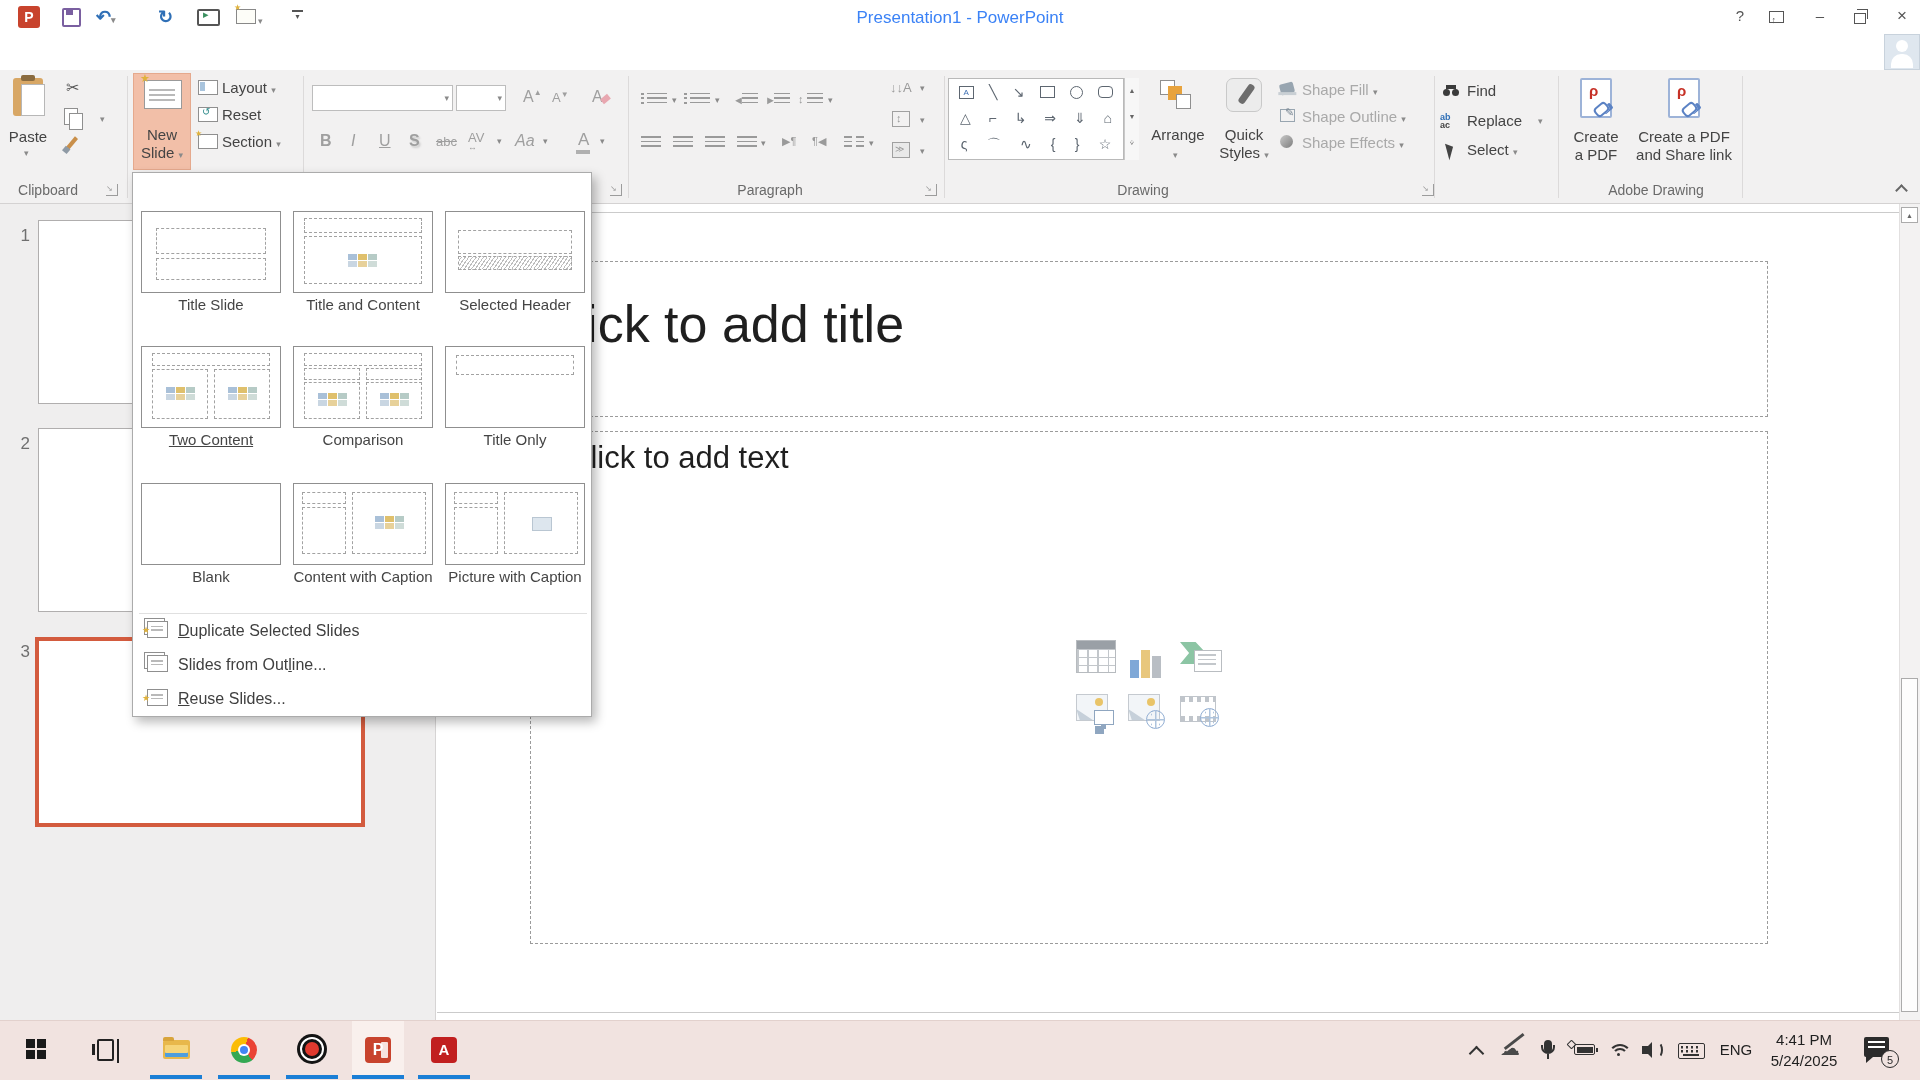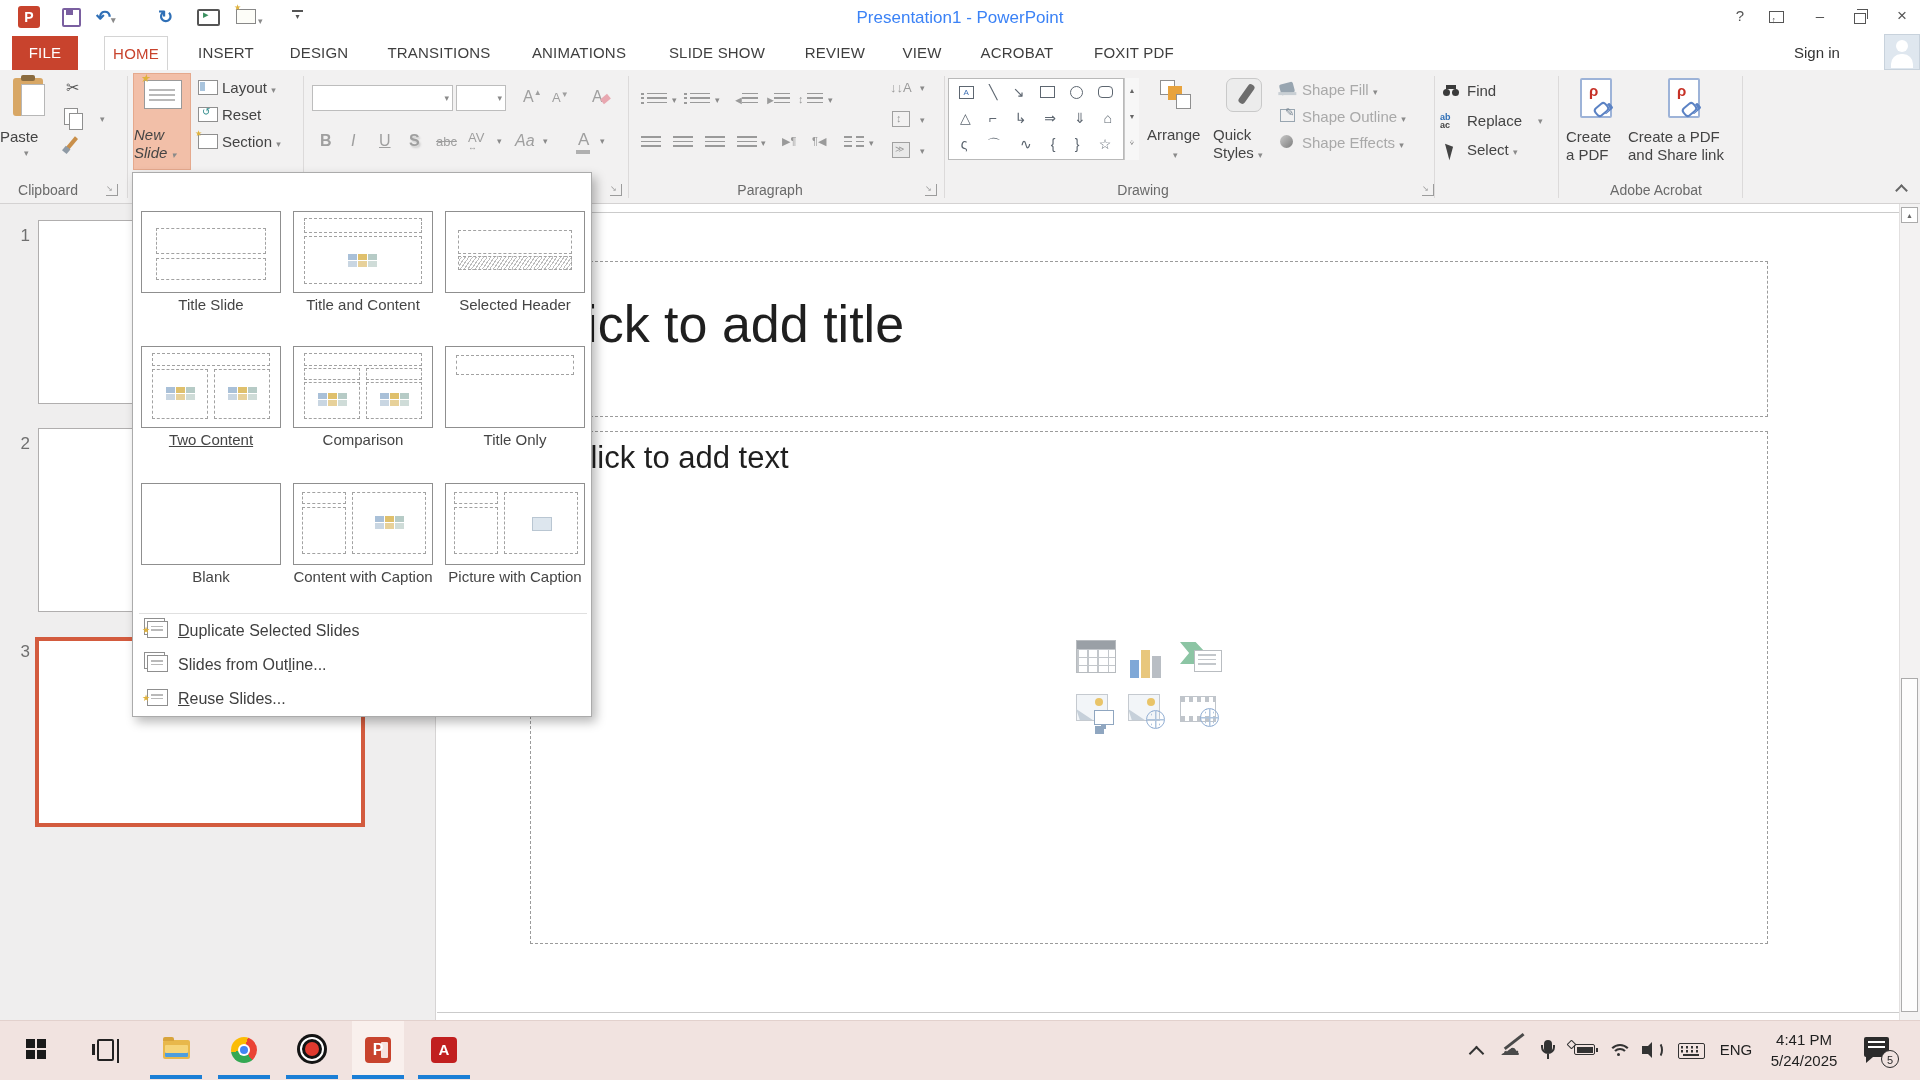--- a/index.html
+++ b/index.html
@@ -30,33 +30,33 @@
   .tab-active{background:#fff;border:1px solid #d4d4d4;border-bottom:none;color:#c8432d;box-sizing:border-box;}
   .signin{position:absolute;top:0;height:34px;line-height:34px;font-size:15px;color:#333;}
   .avatar{position:absolute;left:1884px;top:34px;width:36px;height:36px;background:#dfe7ef;border:1px solid #c8d2dc;box-sizing:border-box;}
   .avatar::before{content:"";position:absolute;left:11px;top:5px;width:12px;height:12px;border-radius:50%;background:#fff;}
   .avatar::after{content:"";position:absolute;left:6px;top:19px;width:22px;height:14px;border-radius:10px 10px 0 0;background:#fff;}
   
   .ribbon{position:absolute;left:0;top:70px;width:1920px;height:134px;background:#f2f1f1;border-bottom:1px solid #d4d2d2;box-sizing:border-box;}
   .vdiv{position:absolute;top:6px;width:1px;height:122px;background:#dcdada;}
   .grplabel{position:absolute;top:112px;font-size:14px;color:#6a6a6a;text-align:center;}
   .launcher{position:absolute;width:11px;height:11px;border-right:1px solid #9c9c9c;border-bottom:1px solid #9c9c9c;font-size:8px;color:#9c9c9c;line-height:9px;text-align:left;}
-  .btxt{font-size:15px;color:#444;text-align:left;}
+  .btxt{font-size:15px;color:#444;text-align:center;}
   .caret{font-size:9px;color:#8a8a8a;}
   .grayed{color:#a9a9a9;}
   
   .pasteic{position:absolute;width:30px;height:38px;background:#d8a765;border-radius:3px;}
   .pasteic::before{content:"";position:absolute;left:8px;top:-3px;width:14px;height:6px;background:#8a6b3f;border-radius:2px;}
   .pasteic::after{content:"";position:absolute;left:8px;top:6px;width:22px;height:30px;background:#fff;border:1px solid #b7b7b7;}
   .copyic{position:absolute;width:12px;height:15px;background:#fff;border:1px solid #8f8f8f;}
   .copyic::after{content:"";position:absolute;left:4px;top:4px;width:12px;height:15px;background:#fff;border:1px solid #8f8f8f;}
   .brushic{position:absolute;width:4px;height:14px;background:#c98f4a;transform:rotate(40deg);}
   .brushic::after{content:"";position:absolute;left:-1px;top:13px;width:6px;height:6px;background:#8f9aa5;}
   
-  .newslidebtn{position:absolute;left:133px;top:3px;width:58px;height:97px;background:#f2bfa8;border:1px solid #e5a98d;box-sizing:border-box;font-style:italic;}
+  .newslidebtn{position:absolute;left:133px;top:3px;width:58px;height:97px;background:#f2bfa8;border:1px solid #e5a98d;box-sizing:border-box;}
   .nsic{position:absolute;left:10px;top:6px;width:36px;height:27px;background:#fff;border:1px solid #9a9a9a;}
   .nsic::before{content:"★";position:absolute;left:-5px;top:-9px;font-size:11px;color:#e0b23c;}
   .nsic::after{content:"";position:absolute;left:4px;top:8px;width:26px;height:12px;
        background:repeating-linear-gradient(to bottom,#b9b9b9 0 2px,transparent 2px 5px);}
   .miniic{position:absolute;width:18px;height:13px;background:#fff;border:1px solid #8f8f8f;}
   .miniic.lay::before{content:"";position:absolute;left:1px;top:1px;width:5px;height:9px;background:#a9c4dd;}
   .miniic.rst::before{content:"↺";position:absolute;left:3px;top:-2px;font-size:10px;color:#2e8b8b;}
   .miniic.sec::before{content:"★";position:absolute;left:-4px;top:-6px;font-size:8px;color:#e0b23c;}
   
   .combo{position:absolute;height:26px;background:#fff;border:1px solid #bdbdbd;box-sizing:border-box;}
@@ -232,34 +232,20 @@
     <div class="qat-ic caret" style="left:258px;top:11px;">▾</div>
     <div class="qatmore">▾</div>
     <div class="apptitle">Presentation1 - PowerPoint</div>
     <div class="wctl" style="left:1726px;">?</div>
     <div class="wctl" style="left:1762px;"><span class="ribdisp"></span></div>
     <div class="wctl" style="left:1806px;">–</div>
     <div class="wctl" style="left:1846px;"><span class="restoreic"></span></div>
     <div class="wctl" style="left:1888px;font-size:17px;">×</div>
   </div>
 
-  <div class="tabrow">
-    <div class="tab tab-file" style="left:12px;width:66px;">FILE</div>
-    <div class="tab tab-active" style="left:104px;width:64px;">HOME</div>
-    <div class="tab" style="left:186px;width:80px;">INSERT</div>
-    <div class="tab" style="left:276px;width:86px;">DESIGN</div>
-    <div class="tab" style="left:376px;width:126px;">TRANSITIONS</div>
-    <div class="tab" style="left:516px;width:126px;">ANIMATIONS</div>
-    <div class="tab" style="left:656px;width:122px;">SLIDE SHOW</div>
-    <div class="tab" style="left:792px;width:86px;">REVIEW</div>
-    <div class="tab" style="left:888px;width:68px;">VIEW</div>
-    <div class="tab" style="left:966px;width:102px;">ACROBAT</div>
-    <div class="tab" style="left:1080px;width:108px;">FOXIT PDF</div>
-    <div class="signin" style="left:1794px;">Sign in</div>
-  </div>
   <div class="avatar"></div>
 
   <div class="ribbon">
 
     <div>
       <div class="pasteic" style="left:13px;top:8px;"></div>
       <div class="btxt" style="position:absolute;left:0;top:58px;width:56px;">Paste</div>
       <div class="caret" style="position:absolute;left:24px;top:78px;">▾</div>
     </div>
     <div style="position:absolute;left:66px;top:8px;font-size:16px;color:#555;">✂</div>
@@ -423,21 +409,21 @@
     <div>
       <div class="pdfpage" style="left:1580px;top:8px;"></div>
       <div class="btxt" style="position:absolute;left:1566px;top:58px;width:60px;">Create</div>
       <div class="btxt" style="position:absolute;left:1566px;top:76px;width:60px;">a PDF</div>
     </div>
     <div>
       <div class="pdfpage" style="left:1668px;top:8px;"></div>
       <div class="btxt" style="position:absolute;left:1628px;top:58px;width:112px;">Create a PDF</div>
       <div class="btxt" style="position:absolute;left:1628px;top:76px;width:112px;">and Share link</div>
     </div>
-    <div class="grplabel" style="left:1600px;width:112px;">Adobe Acrobat</div>
+    <div class="grplabel" style="left:1600px;width:112px;">Adobe Drawing</div>
     <div class="vdiv" style="left:1742px;"></div>
     <div class="collapsechev"></div>
   </div>
 
   <div class="slidepanel"></div>
   <div class="thumbnum" style="left:14px;top:226px;">1</div>
   <div class="thumb" style="left:38px;top:220px;width:324px;height:184px;"></div>
   <div class="thumbnum" style="left:14px;top:434px;">2</div>
   <div class="thumb" style="left:38px;top:428px;width:324px;height:184px;"></div>
   <div class="thumbnum" style="left:14px;top:642px;">3</div>

